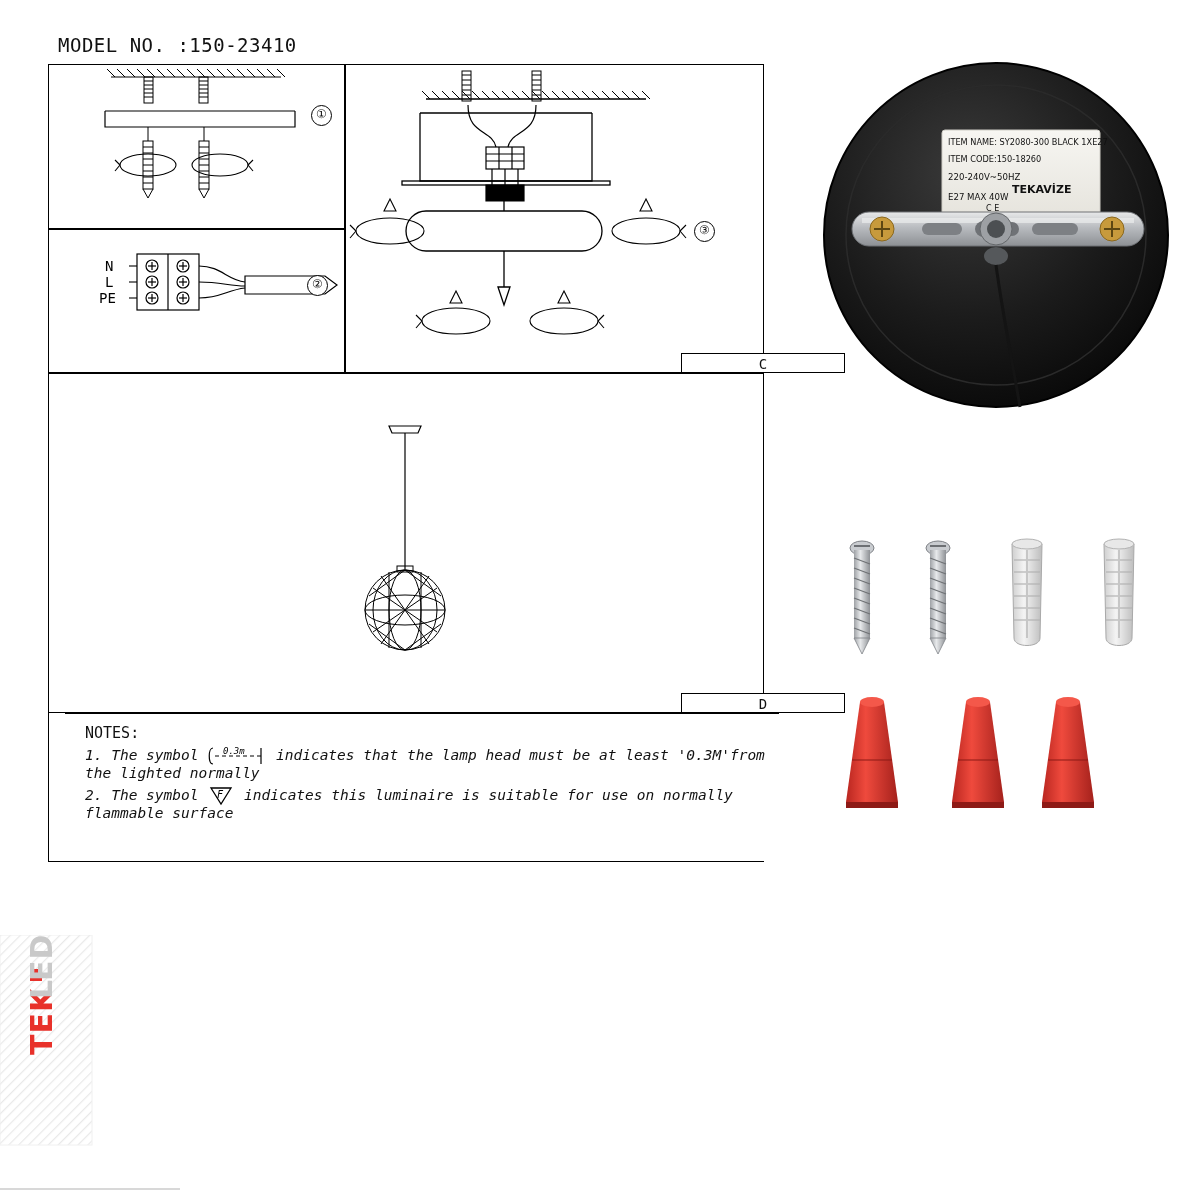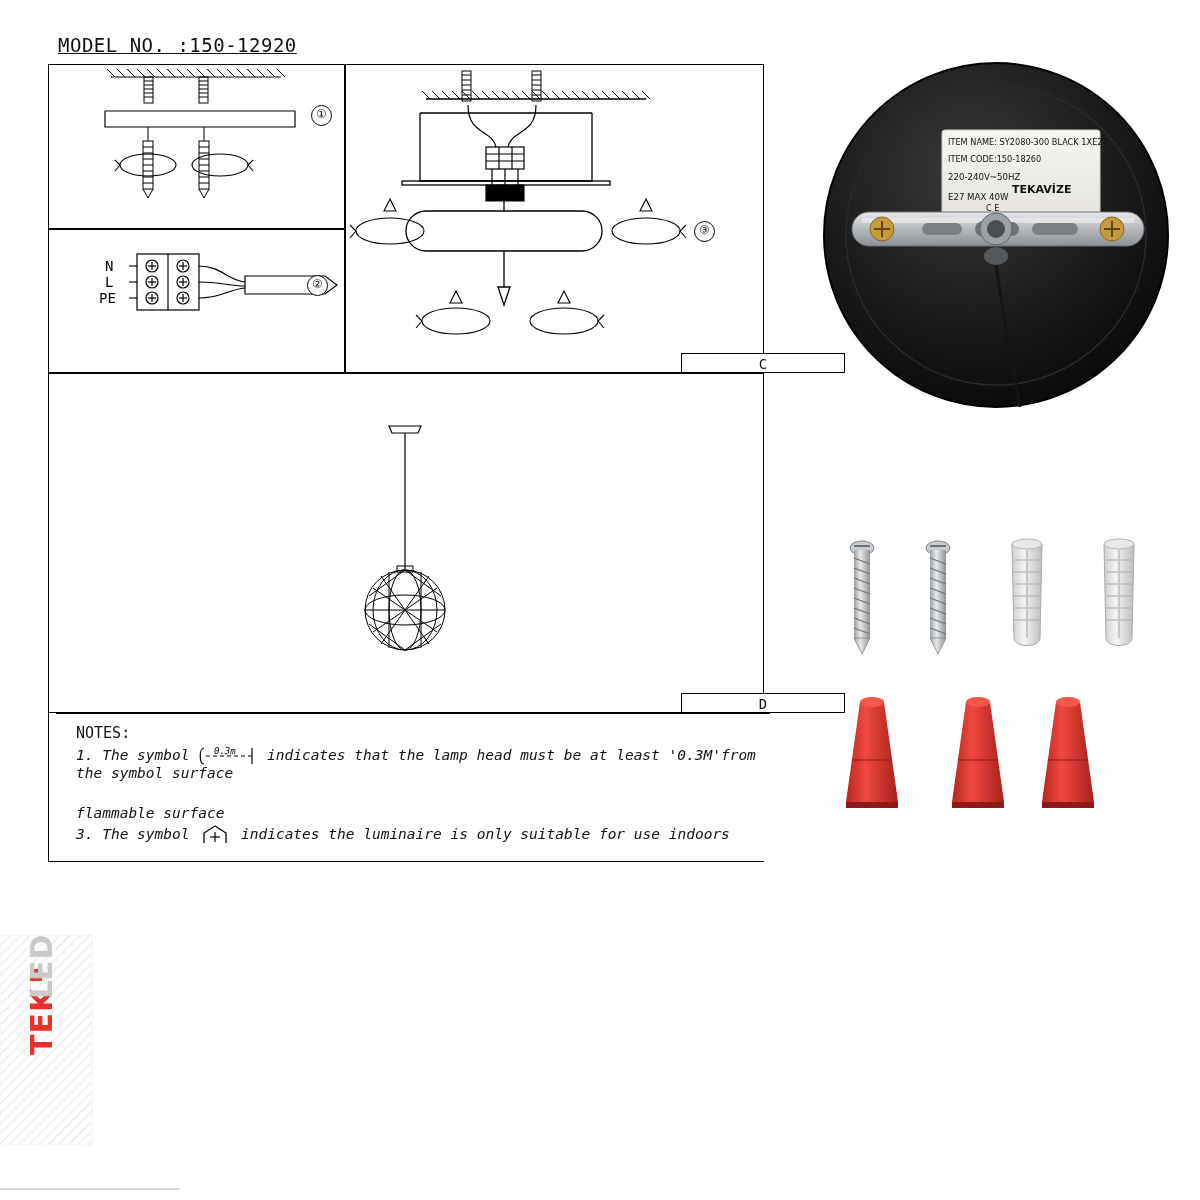--- a/index.html
+++ b/index.html
@@ -8,37 +8,37 @@
     font-family:"DejaVu Sans Mono", monospace;
     color:#111;
     overflow:hidden;
   }
   .abs{position:absolute;}
 
   
   #model-no{
     left:58px;top:34px;font-size:19px;letter-spacing:.5px;white-space:nowrap;
   }
-  #model-no .mlabel{font-family:"DejaVu Sans Mono", monospace;text-decoration:underline;}
+  #model-no .mlabel{font-family:"DejaVu Sans Mono", monospace;}
 
   
   #instruction-sheet{
     left:48px;top:64px;width:716px;height:798px;border:1.6px solid #000;box-sizing:border-box;
   }
   .cell{position:absolute;border:1.5px solid #000;box-sizing:border-box;background:#fff;}
   
   #panel-a{left:0px;top:0px;width:296px;height:164px;border-left:none;border-top:none;}
   
   #panel-b{left:0px;top:164px;width:296px;height:144px;border-left:none;}
   
   #panel-c{left:296px;top:0px;width:418px;height:308px;border-top:none;border-right:none;}
   
   #panel-d{left:0px;top:308px;width:714px;height:340px;border-left:none;border-right:none;}
   
-  #notes-panel{left:7px;top:648px;width:714px;height:148px;border-left:none;border-right:none;border-bottom:none;text-align:right;}
+  #notes-panel{left:16px;top:648px;width:714px;height:148px;border-left:none;border-right:none;border-bottom:none;text-align:right;}
 
   .tag{
     position:absolute;border:1.5px solid #000;background:#fff;
     font-size:14px;text-align:center;line-height:20px;height:20px;box-sizing:border-box;
     font-family:"DejaVu Sans Mono", monospace;
   }
   .circnum{
     position:absolute;width:19px;height:19px;border:1.3px solid #000;border-radius:50%;
     font-size:12px;line-height:17px;text-align:center;background:#fff;
     font-family:"DejaVu Sans Mono", monospace;
@@ -56,21 +56,21 @@
   #logo-block{left:0px;top:935px;width:105px;height:225px;}
   #logo-rule{left:0px;top:1188px;width:180px;height:2px;background:#d8d8d8;}
 
   svg{display:block;}
   .lbl{font-family:"DejaVu Sans Mono", monospace;}
 </style>
 </head>
 <body>
 
 <div class="abs" id="model-no">
-  <span class="mlabel">MODEL NO. :</span><span class="mlabel">150-12920</span>
+  <span class="mlabel">MODEL NO. :</span><span class="mlabel">150-23410</span>
 </div>
 
 <div class="abs" id="instruction-sheet">
 
   <div class="cell" id="panel-a">
     <svg width="296" height="162" viewBox="0 0 296 162">
 
       <g stroke="#000" stroke-width="1.2">
         <line x1="62" y1="12" x2="232" y2="12"></line>
       </g>
@@ -325,36 +325,35 @@
       <span style="display:inline-block;width:60px;vertical-align:-7px;">
         <svg width="60" height="22" viewBox="0 0 60 22">
           <path d="M6 3 C 1 3 1 19 6 19" stroke="#000" fill="none" stroke-width="1.2"></path>
           <line x1="8" y1="11" x2="54" y2="11" stroke="#000" stroke-width="1" stroke-dasharray="4 3"></line>
           <line x1="54" y1="3" x2="54" y2="19" stroke="#000" stroke-width="1.2"></line>
           <text x="16" y="9" font-size="9" font-family="DejaVu Sans Mono, monospace" fill="#000">0.3m</text>
         </svg>
       </span>
       <span>indicates that the lamp head must be at least '0.3M'from</span>
     </div>
-    <div class="note-line" style="top:50px;">the symbol surface</div>
-
-    <div class="note-line" style="top:90px;">flammable surface</div>
-
-    <div class="note-line" style="top:110px;">
-      <span>3.</span>
+    <div class="note-line" style="top:50px;">the lighted normally</div>
+
+    <div class="note-line" style="top:71px;">
+      <span>2.</span>
       <span>The symbol</span>
-      <span style="display:inline-block;width:34px;vertical-align:-7px;">
-        <svg width="34" height="22" viewBox="0 0 34 22">
-          <path d="M6 19 L6 9 L17 2 L28 9 L28 19" stroke="#000" fill="none" stroke-width="1.3"></path>
-          <line x1="12" y1="13" x2="22" y2="13" stroke="#000" stroke-width="1.2"></line>
-          <line x1="17" y1="8" x2="17" y2="18" stroke="#000" stroke-width="1.2"></line>
+      <span style="display:inline-block;width:28px;vertical-align:-7px;">
+        <svg width="28" height="22" viewBox="0 0 28 22">
+          <path d="M4 3 L24 3 L14 19 Z" stroke="#000" fill="none" stroke-width="1.3"></path>
+          <text x="10" y="13" font-size="10" font-family="DejaVu Sans Mono, monospace" fill="#000">F</text>
         </svg>
       </span>
-      <span>indicates the luminaire is only suitable for use indoors</span>
+      <span>indicates this luminaire is suitable for use on normally</span>
     </div>
+    <div class="note-line" style="top:90px;">flammable surface</div>
+
   </div>
 </div>
 
 <div class="abs" id="canopy-photo">
   <svg width="360" height="360" viewBox="0 0 360 360">
     <defs>
       <radialGradient id="blackdisc" cx="42%" cy="32%" r="78%">
         <stop offset="0%" stop-color="#3a3a3a"></stop>
         <stop offset="55%" stop-color="#1b1b1b"></stop>
         <stop offset="100%" stop-color="#050505"></stop>

